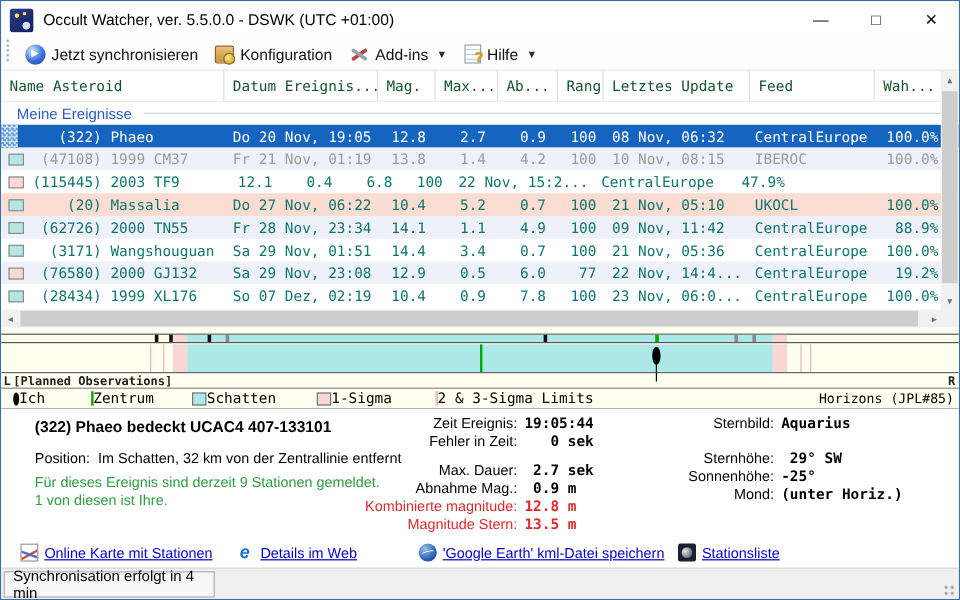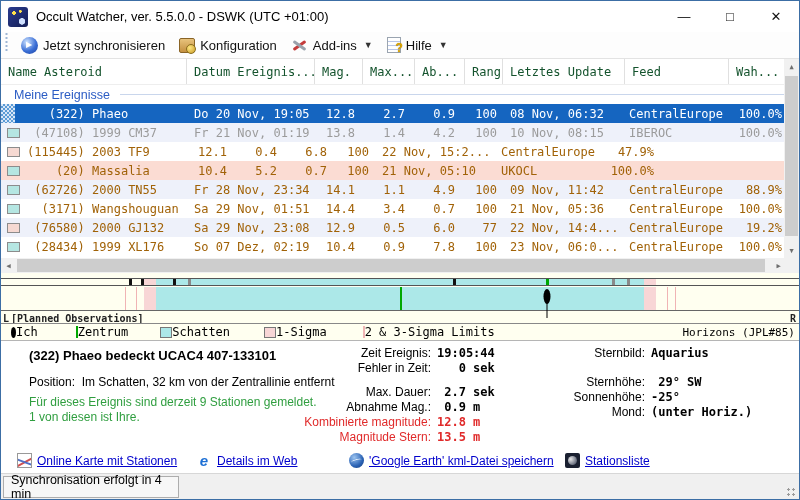--- a/index.html
+++ b/index.html
@@ -44,21 +44,21 @@
   .varr-down { position:absolute; bottom:0; left:0; width:15px; }
   .hscroll { position:absolute; left:0; bottom:0; width:785px; height:15px; background:#f1f1f1; }
   .hscroll .arr { position:absolute; top:0; width:15px; height:15px; display:flex; align-items:center; justify-content:center; font-size:7px; color:#6f6f6f; }
   .hthumb { position:absolute; left:16px; top:1px; width:748px; height:13px; background:#cdcdcd; }
   .corner { position:absolute; right:0; bottom:0; width:15px; height:15px; background:#f1f1f1; }
 
   .grouprow { display:flex; align-items:center; height:19px; padding-left:13px; }
   .grouplabel { font-family:"Liberation Sans",sans-serif; font-size:12.5px; color:#2b5cc4; white-space:nowrap; }
   .groupline { flex:1; height:1px; background:#c9d6ec; margin:0 12px 0 10px; }
 
-  .row { display:flex; height:19px; align-items:center; font-size:12px; color:#a16207; }
+  .row { display:flex; height:19px; align-items:center; font-size:12px; color:#0f766e; }
   .row.bg-white { background:#fff; }
   .row.bg-alt { background:#eef1fa; }
   .row.bg-pink { background:#fbdcd3; }
   .row.bg-selected { background:#1565c0; color:#fff; }
   .row.txt-dim { color:#9b9b9b; }
   .cell { white-space:pre; overflow:hidden; }
   .c-icon { width:26px; height:19px; display:flex; align-items:center; }
   .sq { width:13px; height:10px; border:1px solid #8c8c8c; margin-left:6px; }
   .sq.teal { background:#b5e6e2; }
   .sq.pink { background:#f6d9d2; }
@@ -224,20 +224,21 @@
           <div class="cell c-rang">100</div>
           <div class="cell c-update">22 Nov, 15:2...</div>
           <div class="cell c-feed">CentralEurope</div>
           <div class="cell c-wah">47.9%</div>
         </div>
         <div class="row bg-pink">
           <div class="c-icon">
             <span class="sq teal"></span>
           </div>
           <div class="cell c-name">    (20) Massalia</div>
+          <div class="cell c-datum">Do 27 Nov, 06:22</div>
           <div class="cell c-mag">10.4</div>
           <div class="cell c-max">5.2</div>
           <div class="cell c-ab">0.7</div>
           <div class="cell c-rang">100</div>
           <div class="cell c-update">21 Nov, 05:10</div>
           <div class="cell c-feed">UKOCL</div>
           <div class="cell c-wah">100.0%</div>
         </div>
         <div class="row bg-alt">
           <div class="c-icon">

